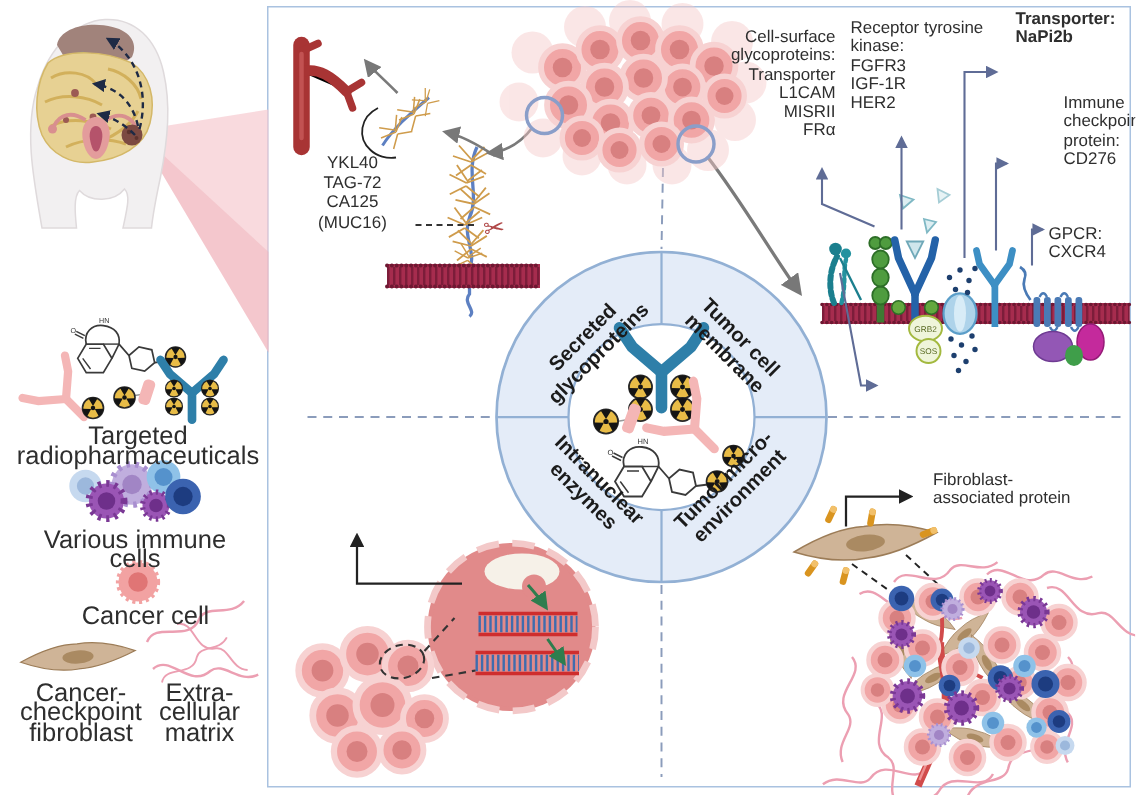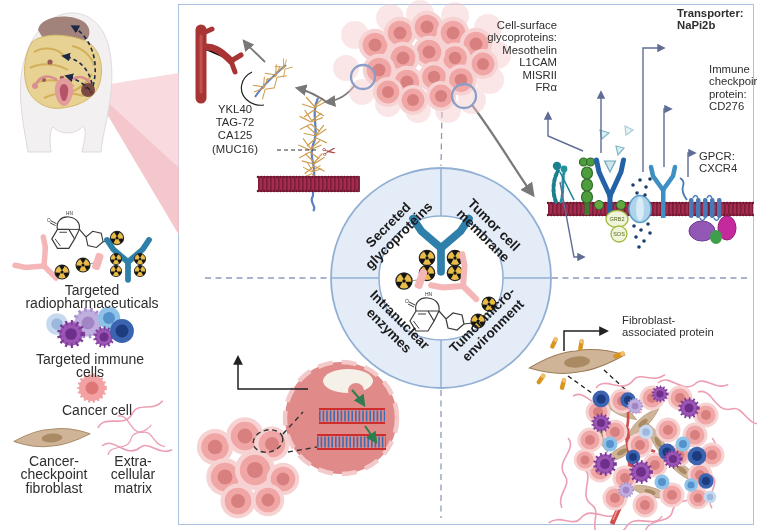--- a/index.html
+++ b/index.html
@@ -10,21 +10,21 @@
          border:1.5px solid #a9c2e0;z-index:0;}
   .txt{position:absolute;z-index:3;white-space:pre-line;font-size:11.3px;line-height:12.4px;color:#2e2e2e;}
   .r{text-align:right;} .c{text-align:center;} .l{text-align:left;}
   .quad{position:absolute;z-index:3;width:130px;text-align:center;font-weight:bold;
         font-size:13.5px;line-height:14.6px;color:#1b1b1b;white-space:pre-line;}
   .q-tl{left:329px;top:216px;transform:rotate(-45deg);}
   .q-tr{left:423px;top:216px;transform:rotate(45deg);}
   .q-bl{left:329px;top:311px;transform:rotate(45deg);}
   .q-br{left:423px;top:311px;transform:rotate(-45deg);}
   .sub{font-size:8px;vertical-align:-2px;}
-  .legend-label{font-size:14px;line-height:13.4px;}
+  .legend-label{font-size:17px;line-height:13.4px;}
 </style>
 </head>
 <body>
 
 <div id="canvas">
 
 <div class="panel"></div>
 
 <svg id="art" width="757" height="530" viewBox="0 0 757 530">
 <defs>
@@ -507,25 +507,30 @@
 <text x="619" y="236" font-size="5.5" text-anchor="middle" fill="#55661e">SOS</text>
 </svg>
 
 <div class="txt c" style="left:197px;top:103px;width:76px;line-height:13.2px;">YKL40
 TAG-72
 CA125
 (MUC16)</div>
 
 <div class="txt r" style="left:437px;top:19px;width:120px;">Cell-surface
 glycoproteins:
-Mesothelin
+Transporter
 L1CAM
 MISRII
 FRα</div>
 
+<div class="txt l" style="left:567px;top:13px;width:112px;">Receptor tyrosine
+kinase:
+FGFR3
+IGF-1R
+HER2</div>
 
 <div class="txt l" style="left:677px;top:7px;width:78px;font-weight:bold;">Transporter:
 NaPi2b</div>
 
 <div class="txt l" style="left:681px;top:63px;width:75px;margin-left:28px;">Immune
 checkpoint
 protein:
 CD276</div>
 
 <div class="txt l" style="left:699px;top:150px;width:58px;">GPCR:
@@ -539,21 +544,21 @@
 <div class="quad q-tl">Secreted
 glycoproteins</div>
 <div class="quad q-tr">Tumor cell
 membrane</div>
 <div class="quad q-bl">Intranuclear
 enzymes</div>
 <div class="quad q-br">Tumor micro-
 environment</div>
 
 <div class="txt c legend-label" style="left:7px;top:284px;width:170px;">Targeted radiopharmaceuticals</div>
-<div class="txt c legend-label" style="left:20px;top:353px;width:140px;">Targeted immune cells</div>
+<div class="txt c legend-label" style="left:20px;top:353px;width:140px;">Various immune cells</div>
 <div class="txt c legend-label" style="left:32px;top:404px;width:130px;">Cancer cell</div>
 <div class="txt c legend-label" style="left:8px;top:455px;width:92px;">Cancer-
 checkpoint
 fibroblast</div>
 <div class="txt c legend-label" style="left:88px;top:455px;width:90px;">Extra-
 cellular
 matrix</div>
 
 </div>
 

